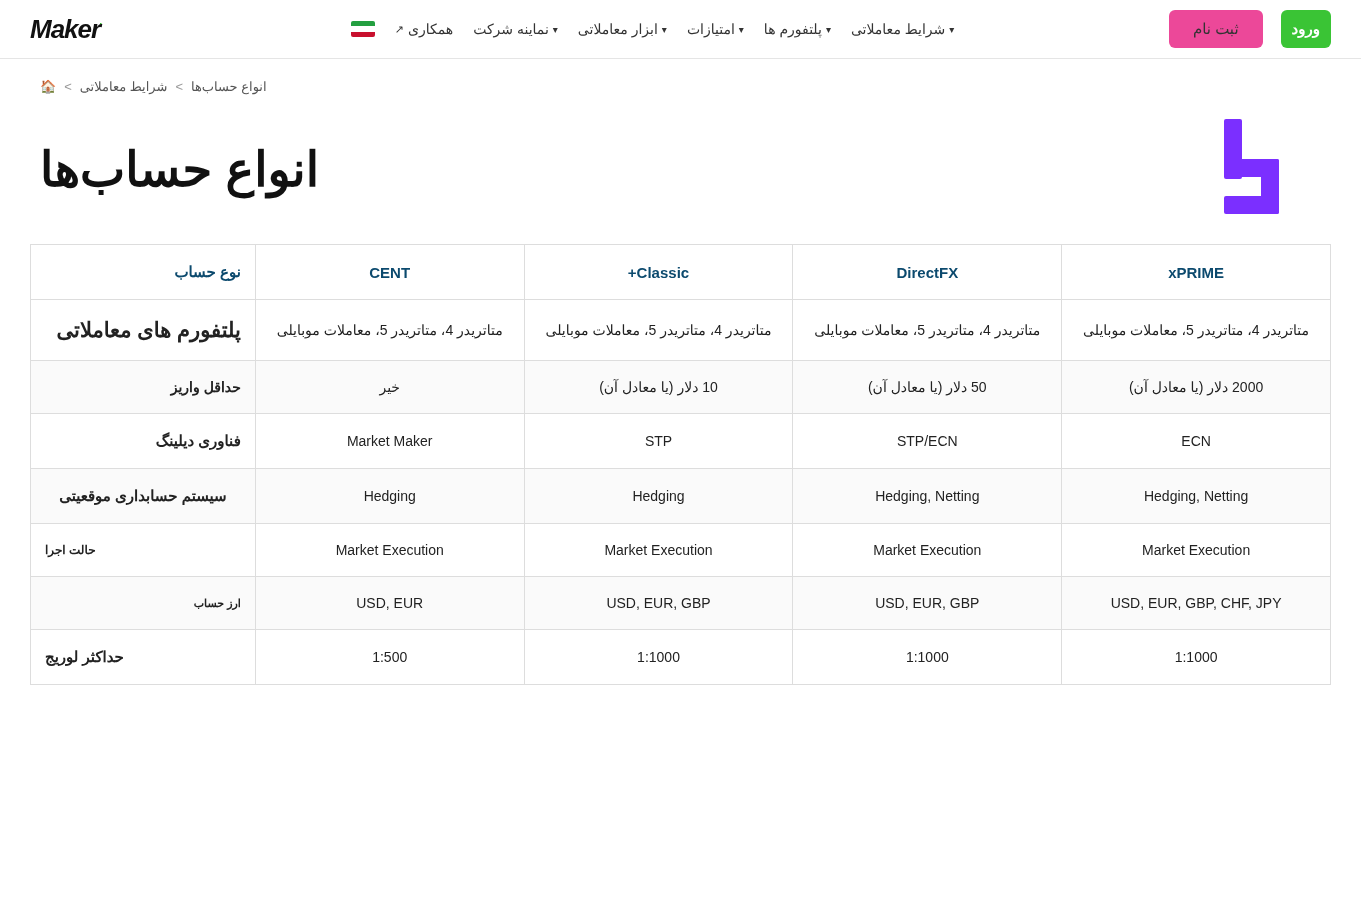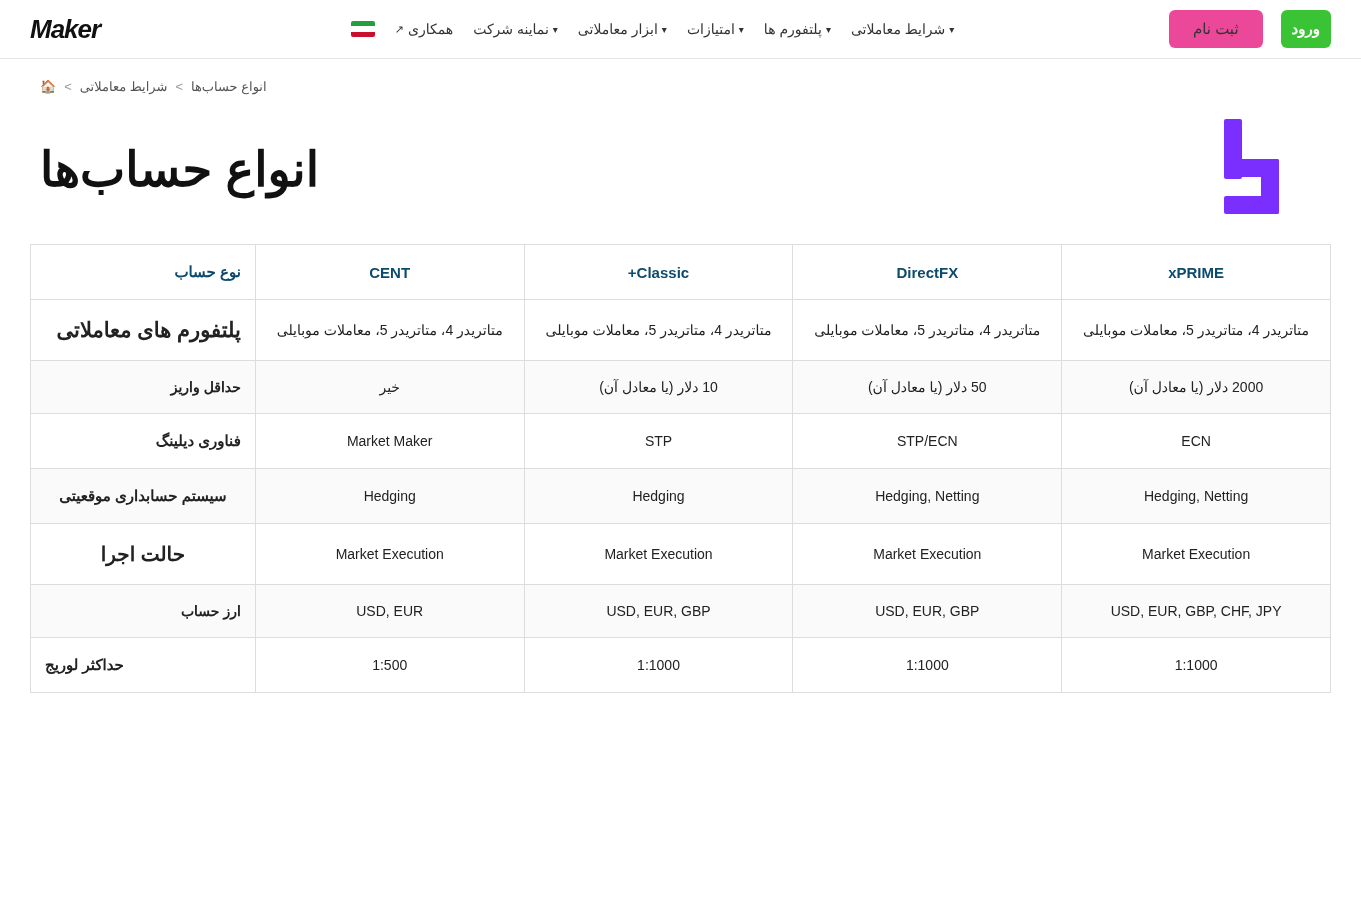--- a/index.html
+++ b/index.html
@@ -241,28 +241,28 @@
           <td>Hedging, Netting</td>
           <td>Hedging</td>
           <td>Hedging</td>
           <td style="text-align: center; font-weight: 600; font-size: 15px;">سیستم حسابداری موقعیتی</td>
         </tr>
         <tr>
           <td>Market Execution</td>
           <td>Market Execution</td>
           <td>Market Execution</td>
           <td>Market Execution</td>
-          <td style="text-align: center; font-weight: 600; font-size: 20px;">حالت اجرا</td>
+          <td style="text-align: left; font-weight: 600; font-size: 12px;">حالت اجرا</td>
         </tr>
         <tr>
           <td>USD, EUR, GBP, CHF, JPY</td>
           <td>USD, EUR, GBP</td>
           <td>USD, EUR, GBP</td>
           <td>USD, EUR</td>
-          <td style="text-align: right; font-weight: 600; font-size: 14px;">ارز حساب</td>
+          <td style="text-align: right; font-weight: 600; font-size: 11px;">ارز حساب</td>
         </tr>
         <tr>
           <td>1:1000</td>
           <td>1:1000</td>
           <td>1:1000</td>
           <td>1:500</td>
           <td style="text-align: left; font-weight: 600; font-size: 15px;">حداکثر لوریج</td>
         </tr>
       </tbody>
   </table>

